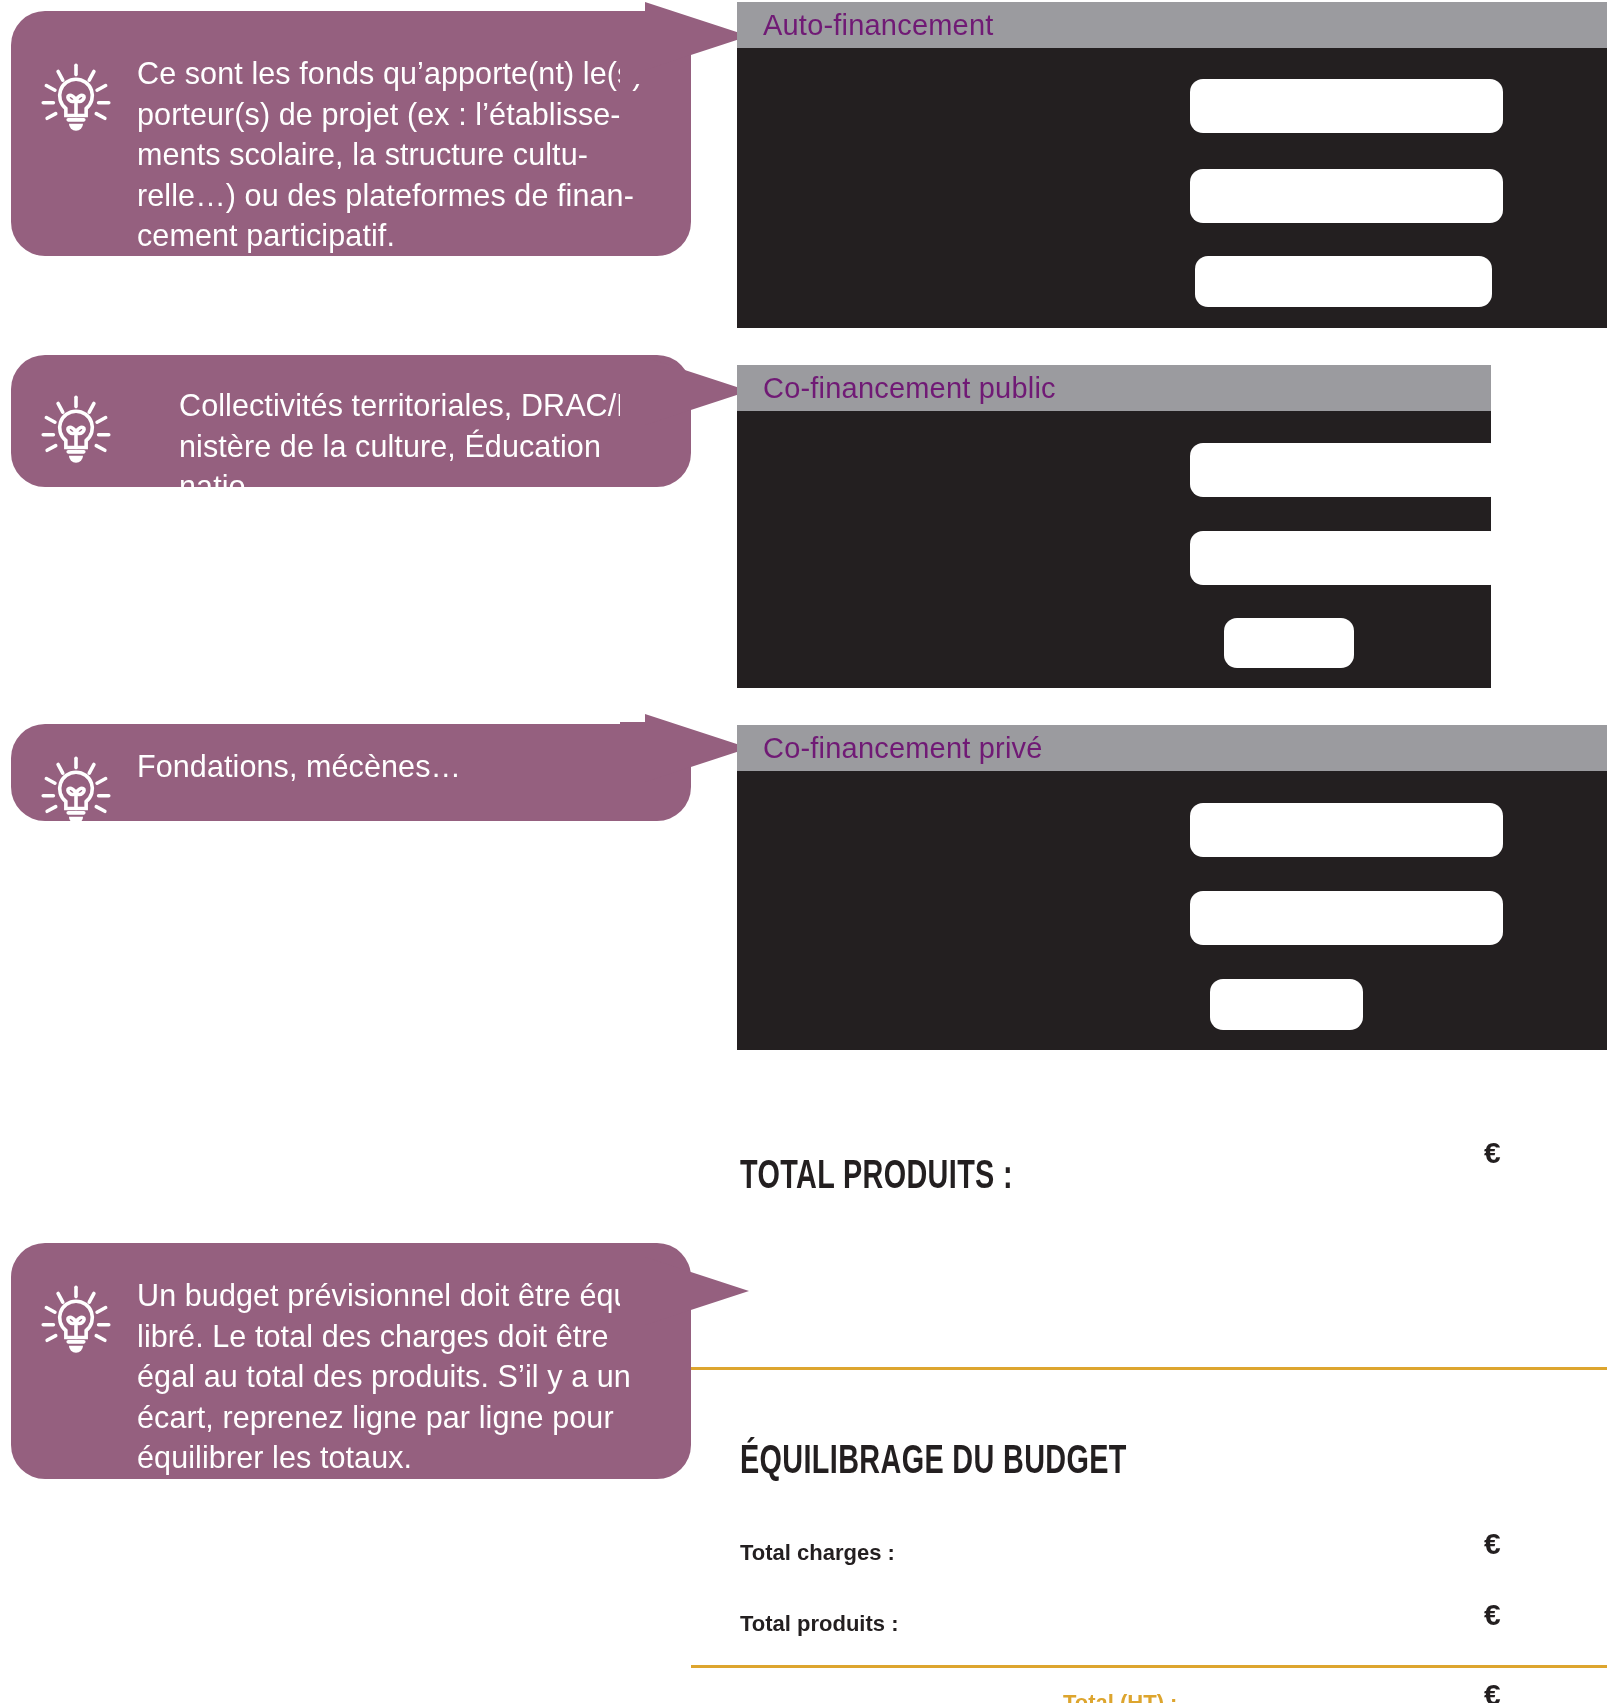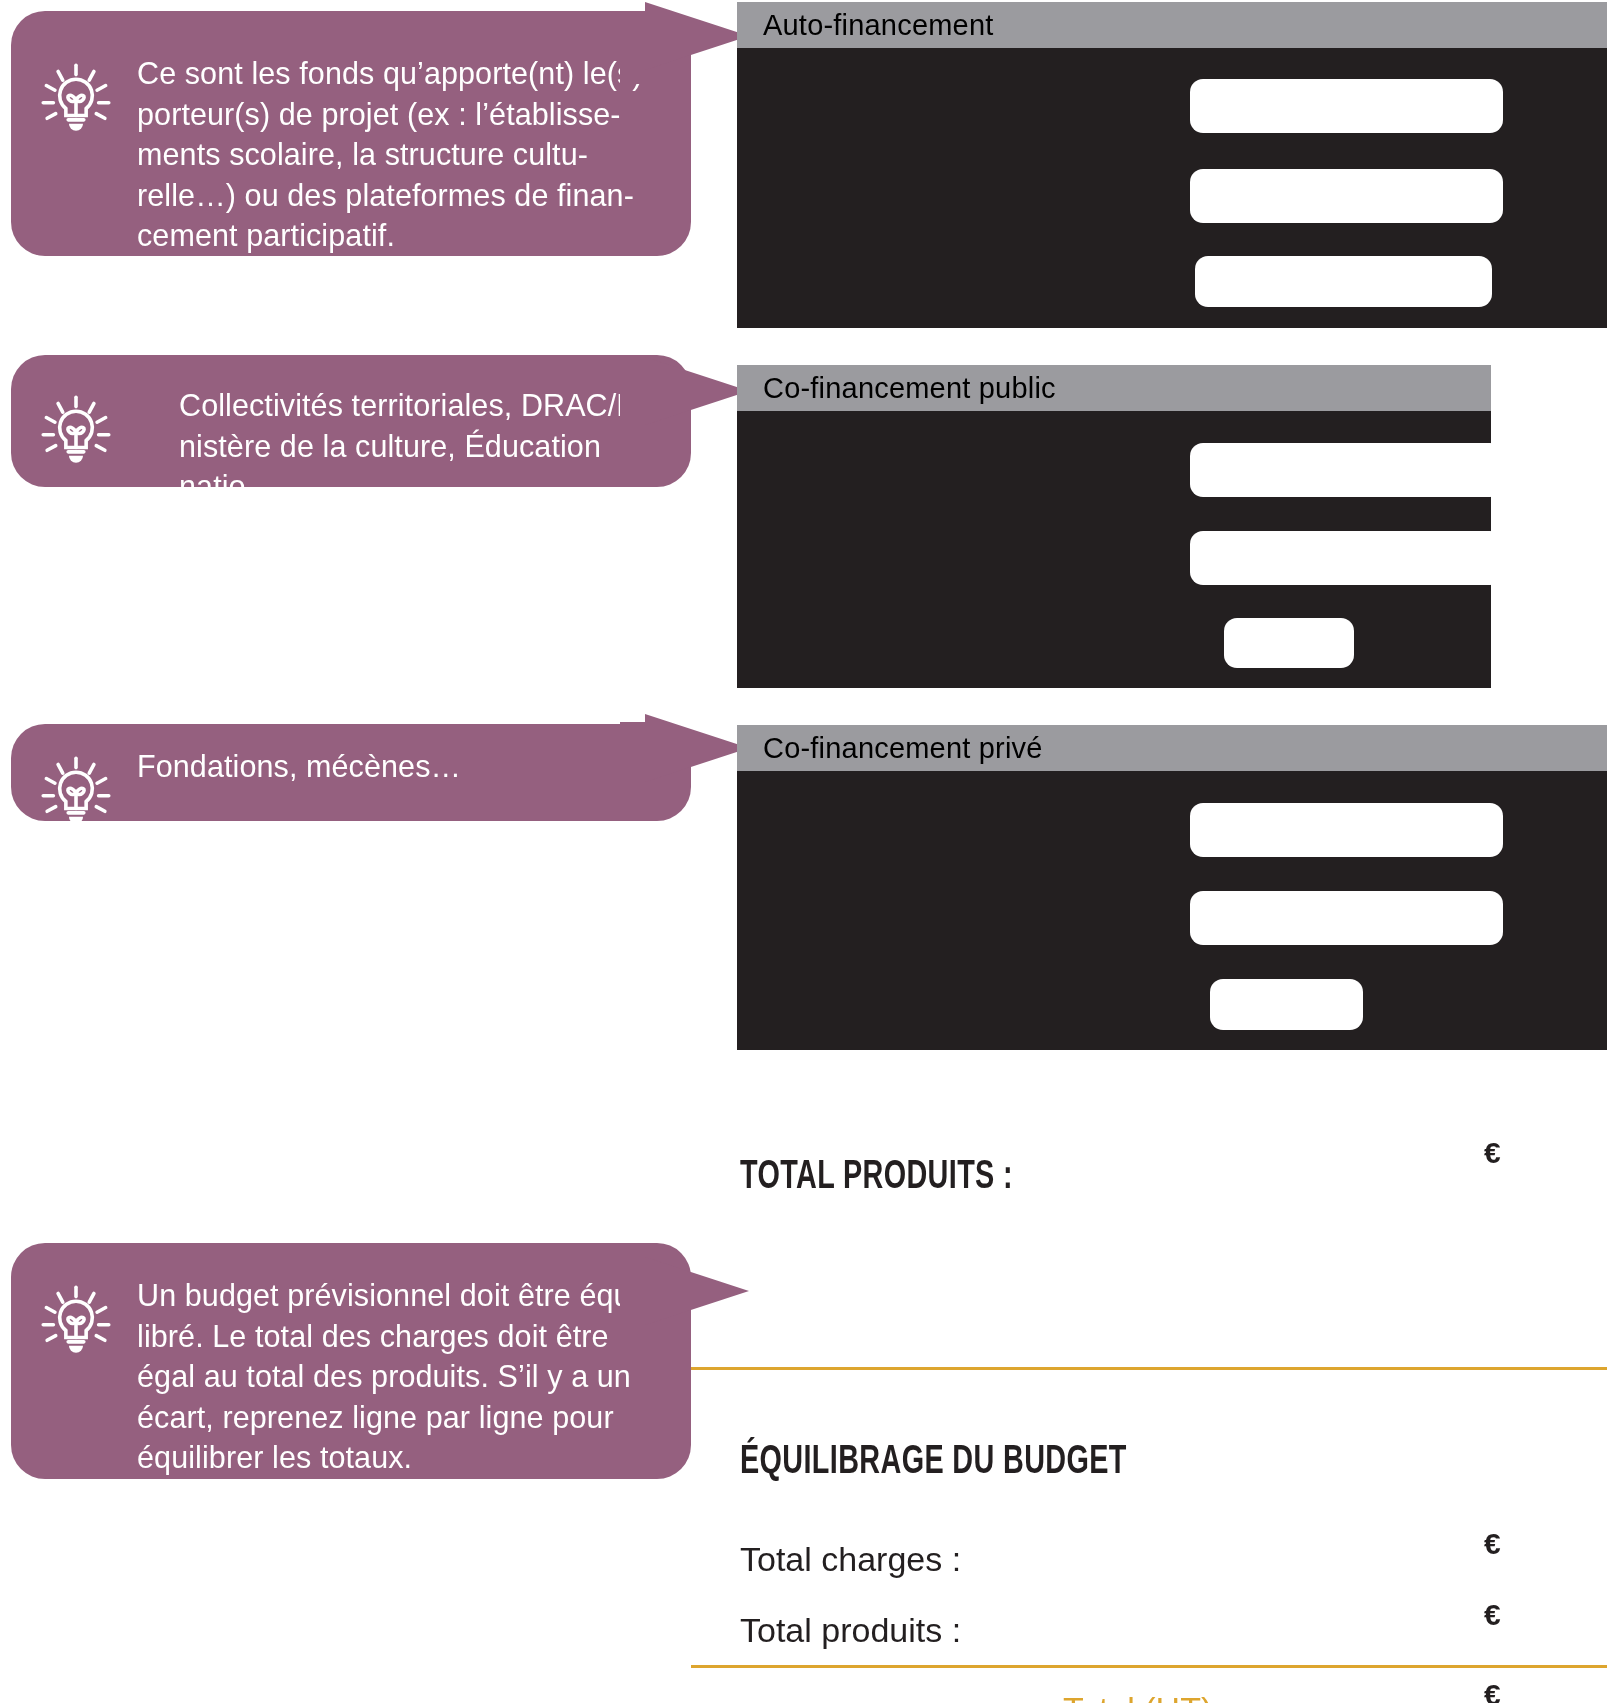--- a/index.html
+++ b/index.html
@@ -62,21 +62,21 @@
   .notch{
     position:absolute;
     background:var(--purple-bubble);
     width:30px;
   }
 
   
   .panel{position:absolute;}
   .panel-head{
     background:var(--panel-head);
-    color:#000000;
+    color:#701a75;
     font-size:29px;
     line-height:46px;
     height:46px;
     padding-left:26px;
     letter-spacing:.2px;
     white-space:nowrap;
     overflow:hidden;
   }
   .panel-body{
     background:var(--panel-dark);
@@ -107,22 +107,22 @@
     font-weight:bold;
     font-size:40px;
     letter-spacing:.5px;
     transform:scaleX(.72);
     transform-origin:left center;
     white-space:nowrap;
   }
   .row-label{
     position:absolute;
     color:var(--ink);
-    font-weight:normal;
-    font-size:34px;
+    font-weight:bold;
+    font-size:22px;
     white-space:nowrap;
   }
   .row-label.gold{color:var(--gold);}
   .euro{
     position:absolute;
     color:var(--ink);
     font-size:30px;
     font-weight:bold;
     white-space:nowrap;
   }

